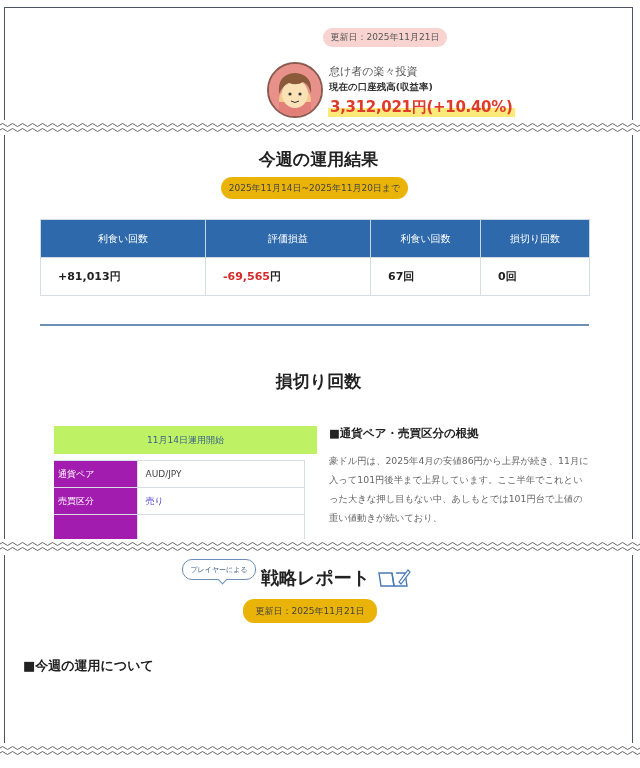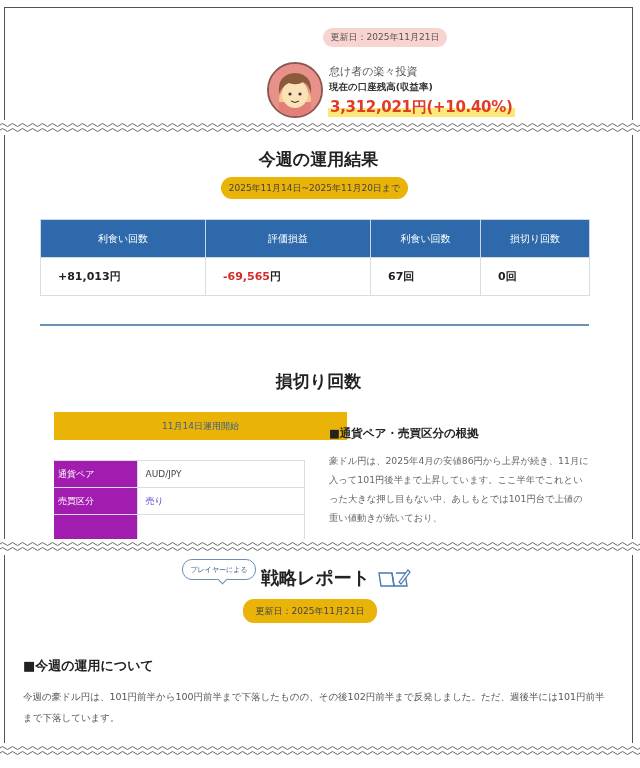--- a/index.html
+++ b/index.html
@@ -99,23 +99,23 @@
     font-weight: bold;
     padding-left: 17px;
     color: #222;
   }
   .neg { color: #d42a2a; }
   .divider {
     position: absolute; left: 35px; top: 189px;
     width: 549px; height: 2px; background: #6c8fb5;
   }
   .setting-head {
-    position: absolute; left: 49px; top: 277px;
-    width: 293px; height: 28px;
-    background: #eab308;
+    position: absolute; left: 49px; top: 291px;
+    width: 263px; height: 28px;
+    background: #bef264;
     font-size: 9px; color: #3a5f8a;
     display: flex; align-items: center; justify-content: center;
   }
   table.settings {
     position: absolute; left: 49px; top: 325px;
     width: 251px;
     border-collapse: collapse;
     table-layout: fixed;
   }
   table.settings th {
@@ -284,21 +284,20 @@
   <div class="report-title">戦略レポート</div>
   <svg class="book-icon" width="34" height="22" viewBox="0 0 34 22">
     <path d="M2 6 L15 6 L17 19 L4 19 Z" fill="none" stroke="#4a7ab5" stroke-width="1.4"></path>
     <path d="M17 19 L30 19 L28 6 L19 6" fill="none" stroke="#4a7ab5" stroke-width="1.4"></path>
     <path d="M15 6 L17 19" stroke="#4a7ab5" stroke-width="1.4"></path>
     <path d="M22 15 L31 3 L33 5 L24 17 Z" fill="#fff" stroke="#4a7ab5" stroke-width="1.2"></path>
   </svg>
   <div class="date-pill report-update">更新日：2025年11月21日</div>
 
   <div class="op-title">■今週の運用について</div>
-  <div class="op-text">今週の豪ドル円は、101円前半から100円前半まで下落したものの、その後102円前半まで反発しました。ただ、週後半には101円前半まで下落しています。</div>
 </div>
 
 <div class="wave" style="top:744px;">
   <svg width="640" height="14" viewBox="0 0 640 14">
     <defs>
       <pattern id="w3" width="10" height="14" patternUnits="userSpaceOnUse">
         <path d="M0 4 Q2.5 1 5 4 T10 4" stroke="#666" stroke-width="1" fill="none"></path>
         <path d="M0 9 Q2.5 6 5 9 T10 9" stroke="#666" stroke-width="1" fill="none"></path>
       </pattern>
     </defs>

